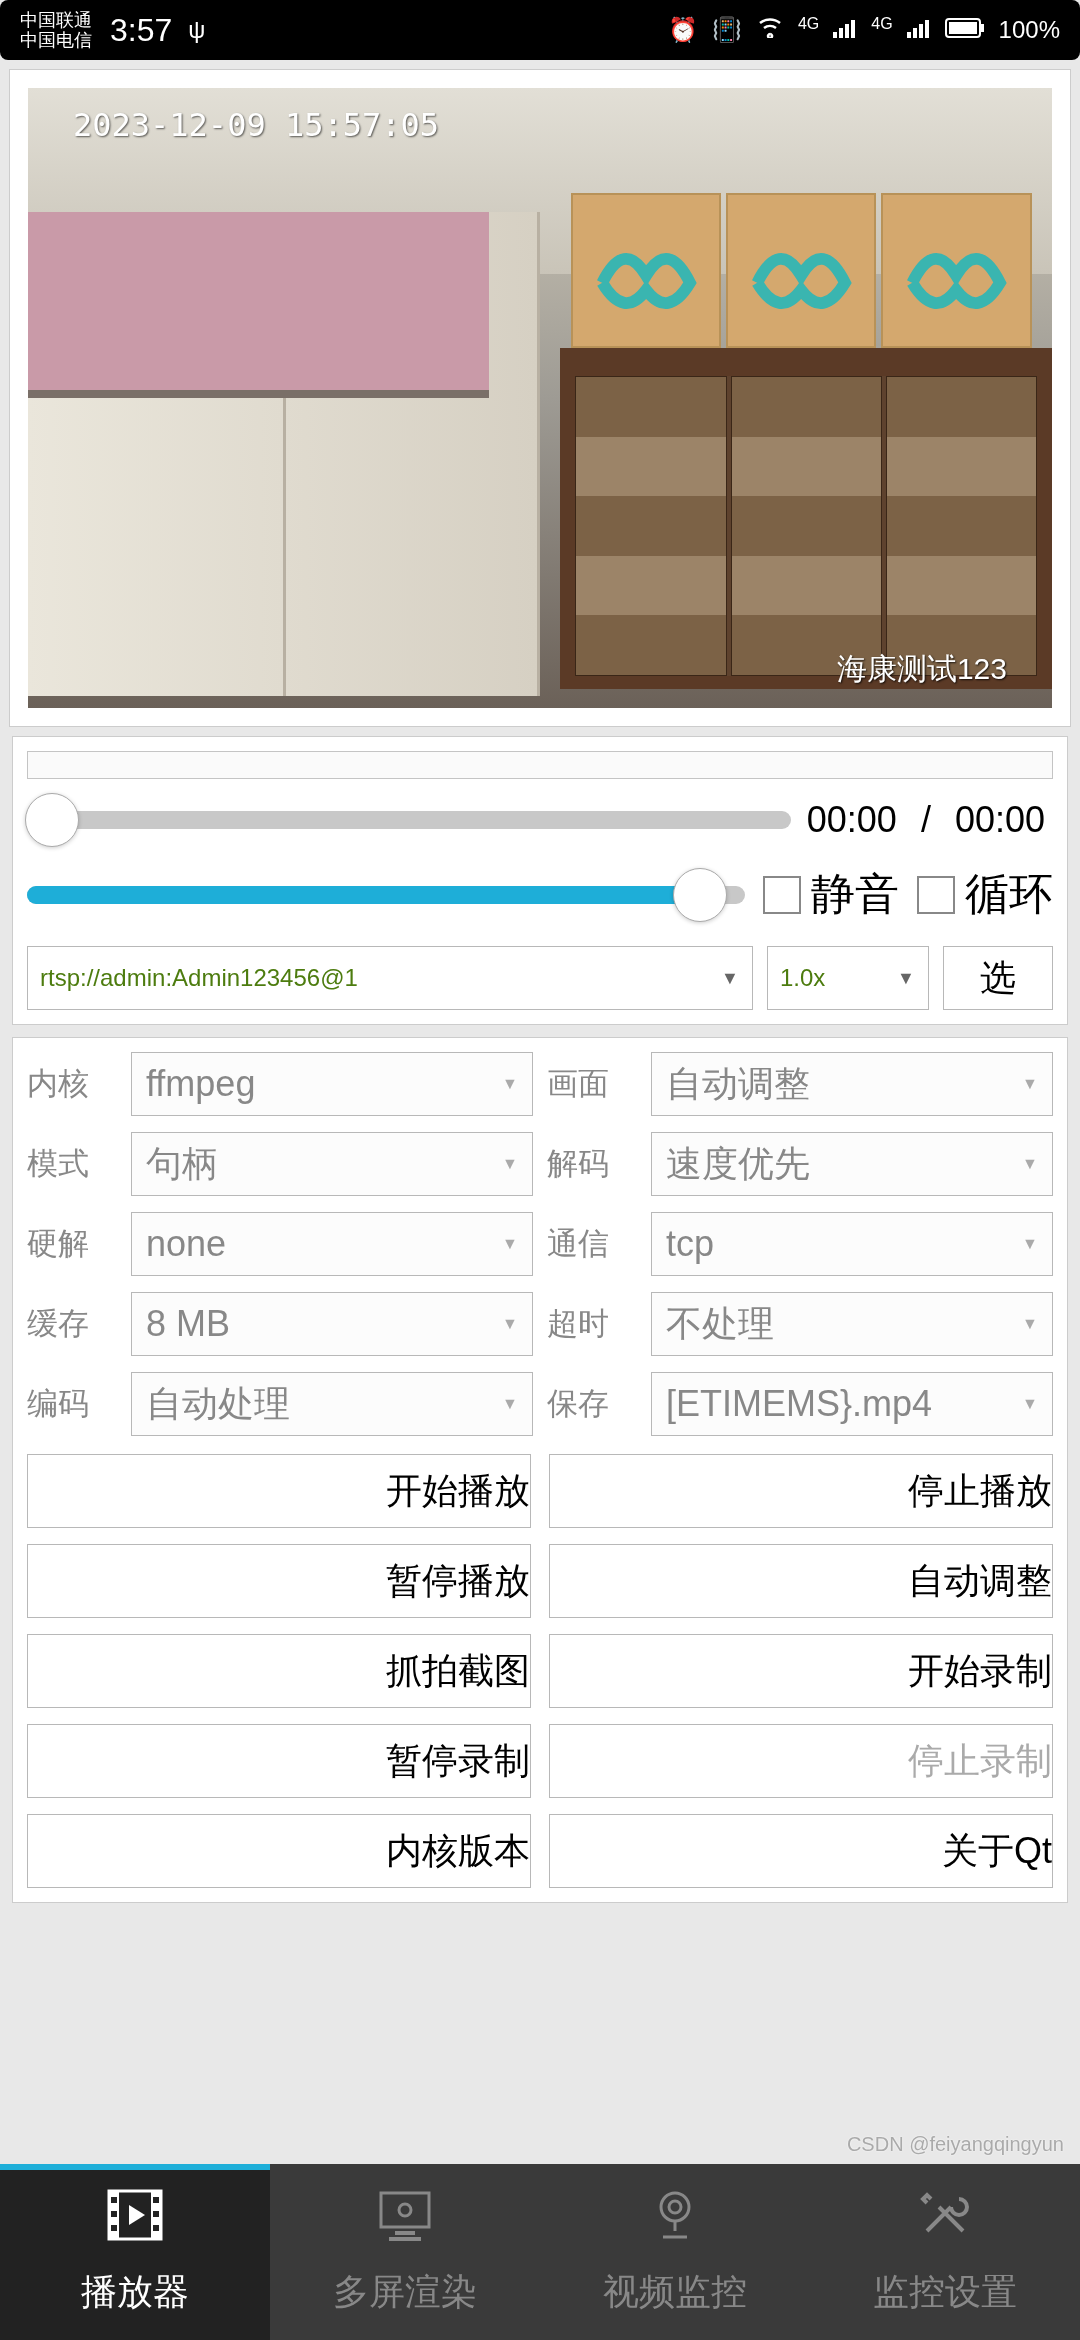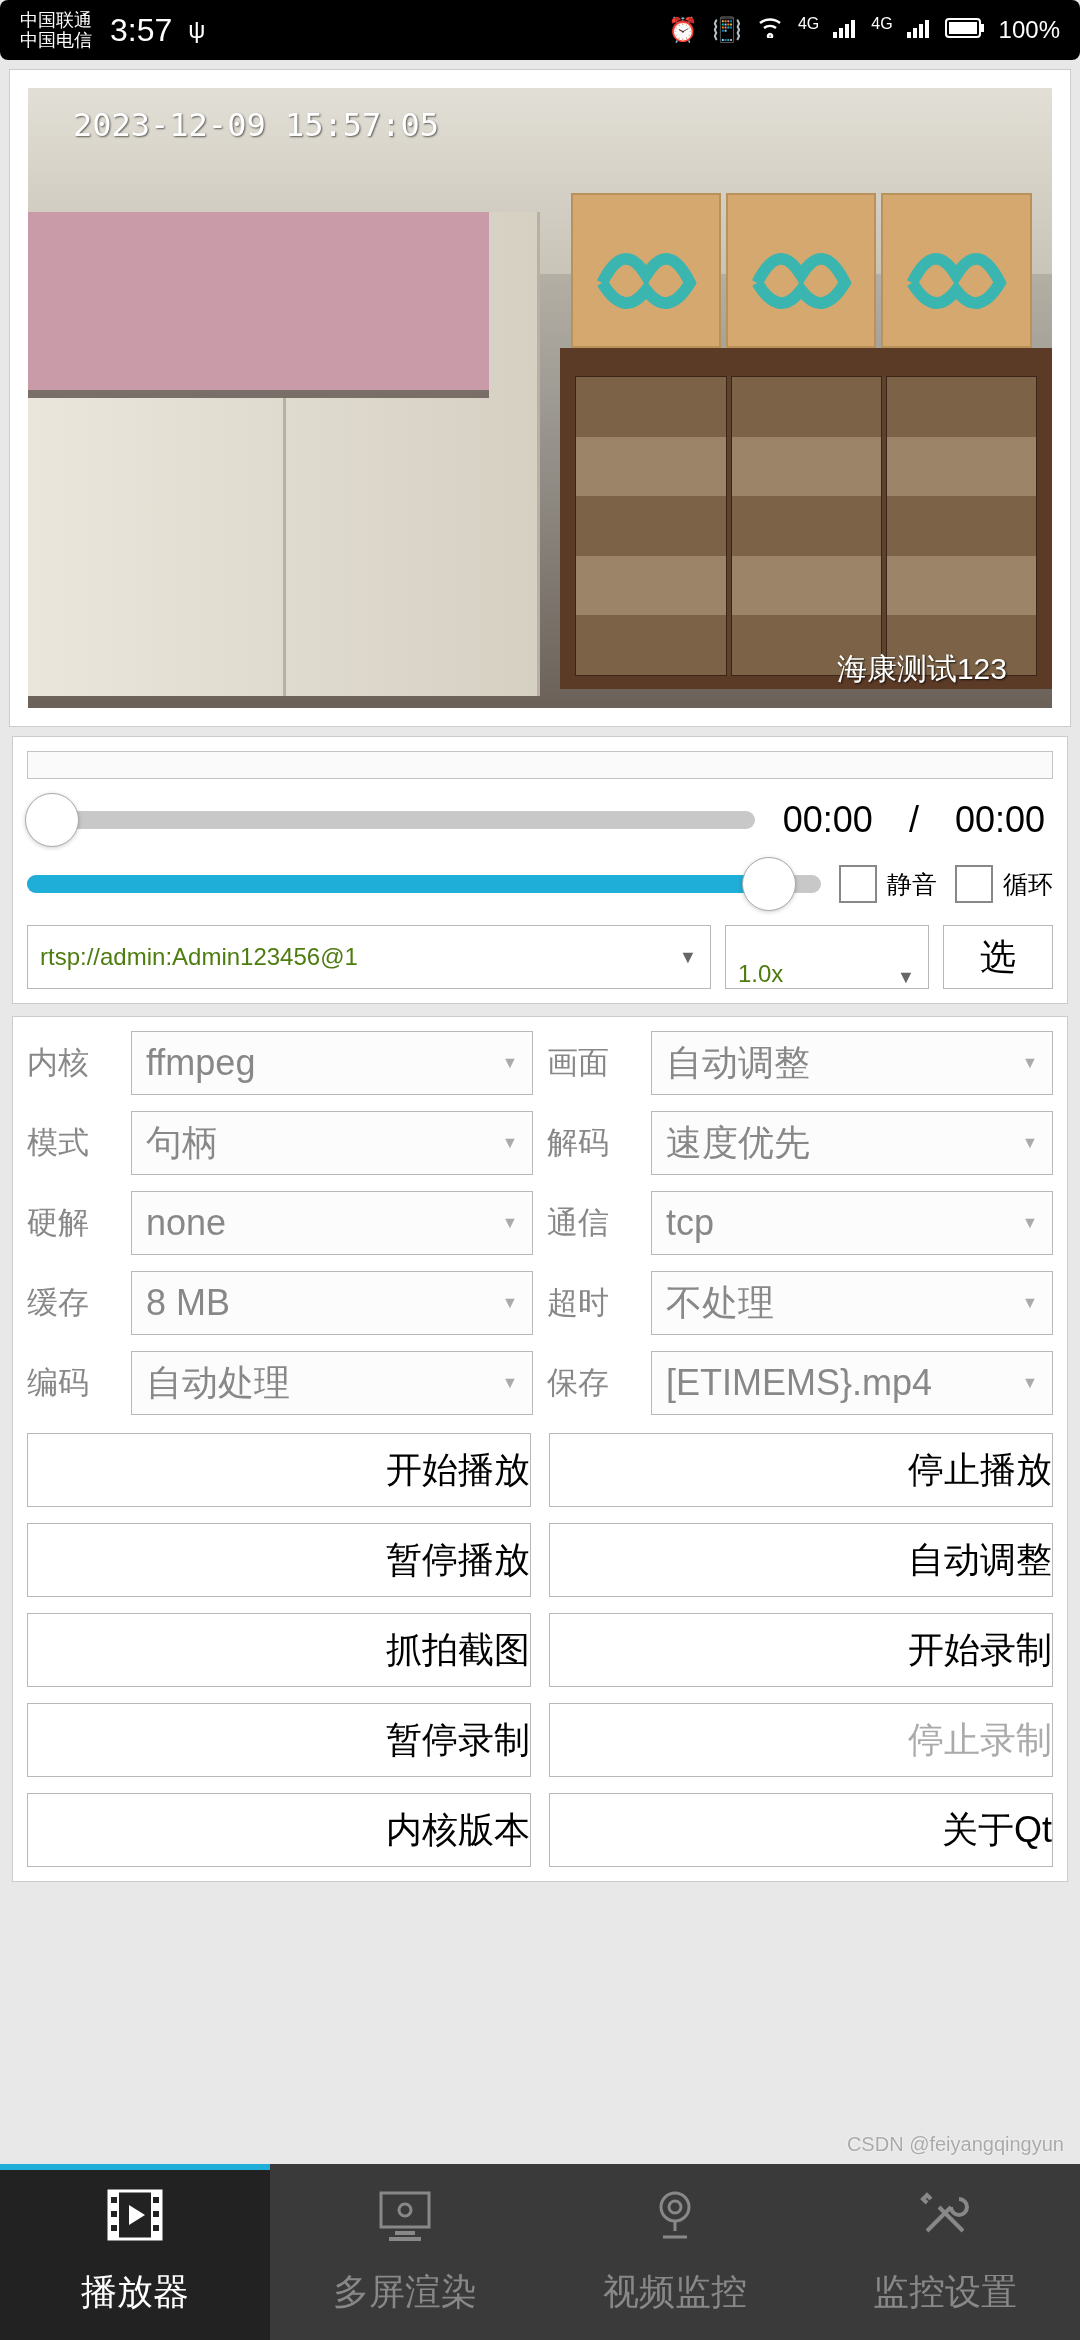--- a/index.html
+++ b/index.html
@@ -21,36 +21,36 @@
 .cabinet { position: absolute; top: 42%; right: 0; width: 48%; height: 55%; background: #5b3a26; }
 .cabinet-glass { position: absolute; top: 8%; left: 3%; right: 3%; bottom: 4%; background: rgba(100,80,60,0.4); display:grid; grid-template-columns:1fr 1fr 1fr; gap:4px;}
 .cabinet-glass div{background: linear-gradient(180deg,#7c6246 20%,#9c8468 20% 40%,#7c6246 40% 60%,#9c8468 60% 80%,#7c6246 80%);border:1px solid #3a2617;}
 .boxes { position: absolute; top: 17%; right: 2%; width: 45%; height: 25%; display:flex; gap:5px;}
 .box { flex:1; background: #d4a86e; border:2px solid #b89258; position:relative;}
 .box svg{position:absolute;inset:0;}
 .ts { position: absolute; top: 18px; left: 45px; color: #fff; font-size: 32px; font-weight: normal; font-family: monospace; text-shadow: 1px 1px 2px rgba(0,0,0,0.6);}
 .watermark { position: absolute; bottom: 18px; right: 45px; color: #fff; font-size: 30px; text-shadow: 1px 1px 2px rgba(0,0,0,0.8);}
 .ctrl-panel { margin: 0 12px 12px; background: #fff; padding: 14px; border: 1px solid #ccc; }
 .progress-bar { height: 28px; background: #fafafa; border: 1px solid #c4c4c4; margin-bottom: 20px; }
-.seek-row { display: flex; align-items: center; gap: 20px; margin-bottom: 24px; }
+.seek-row { display: flex; align-items: center; gap: 8px; margin-bottom: 24px; }
 .seek-track { flex: 1; height: 18px; background: #c8c8c8; border-radius: 9px; position: relative;}
 .seek-thumb { position: absolute; left: -2px; top: -18px; width: 54px; height: 54px; background: #fff; border: 1px solid #aaa; border-radius: 50%; box-shadow: 0 1px 4px rgba(0,0,0,0.2);}
 .time-label { font-size: 36px; color: #000; padding: 0 8px;}
 .vol-row { display: flex; align-items: center; gap: 18px; margin-bottom: 22px; }
 .vol-track { flex: 1; height: 18px; background: #c8c8c8; border-radius: 9px; position: relative; overflow:visible;}
 .vol-fill { position: absolute; left:0; top:0; bottom:0; width: 93%; background: #1eaed8; border-radius: 9px;}
 .vol-thumb { position: absolute; left: 90%; top: -18px; width: 54px; height: 54px; background: #fff; border: 1px solid #aaa; border-radius: 50%; box-shadow: 0 1px 4px rgba(0,0,0,0.2);}
-.chk { display: flex; align-items: center; gap: 10px; font-size: 25px; color: #000; }
+.chk { display: flex; align-items: center; gap: 10px; font-size: 44px; color: #000; }
 .chk-box { width: 38px; height: 38px; border: 2px solid #888; }
 .url-row { display: flex; gap: 14px; }
 .combo { border: 1px solid #b8b8b8; background: #fff; display: flex; align-items: center; height: 64px; }
 .combo-text { flex:1; padding: 0 12px; font-size: 24px; color: #4d7c0f; white-space: nowrap; overflow: hidden;}
 .combo-arrow { width: 36px; text-align: center; color: #666; font-size: 18px; padding-right: 8px;}
 .url-combo { flex: 1; }
-.speed-combo { width: 204px; align-items: flex-end; }
+.speed-combo { width: 162px; }
 .btn { border: 1px solid #b8b8b8; background: #fff; height: 64px; display: flex; align-items: center; justify-content: center; font-size: 36px; }
 .choose-btn { width: 110px; }
 .settings-panel { margin: 0 12px 12px; background: #fff; padding: 14px; border: 1px solid #ccc; }
 .settings-grid { display: grid; grid-template-columns: 90px 1fr 90px 1fr; gap: 16px 14px; align-items: center; margin-bottom: 18px;}
 .settings-grid .lbl { font-size: 31px; color: #888; }
 .scombo { border: 1px solid #b8b8b8; background: #fcfcfc; display: flex; align-items: center; height: 64px; }
 .scombo-text { flex:1; padding: 0 14px; font-size: 36px; color: #888; white-space: nowrap; overflow: hidden;}
 .scombo-arrow { width: 30px; color: #aaa; font-size: 16px; padding-right: 10px;}
 .btn-grid { display: grid; grid-template-columns: 1fr 1fr; gap: 16px 18px; }
 .action-btn { border: 1px solid #b8b8b8; background: #fff; height: 74px; display: flex; align-items: center; justify-content: flex-end; font-size: 36px; color: #000;}

